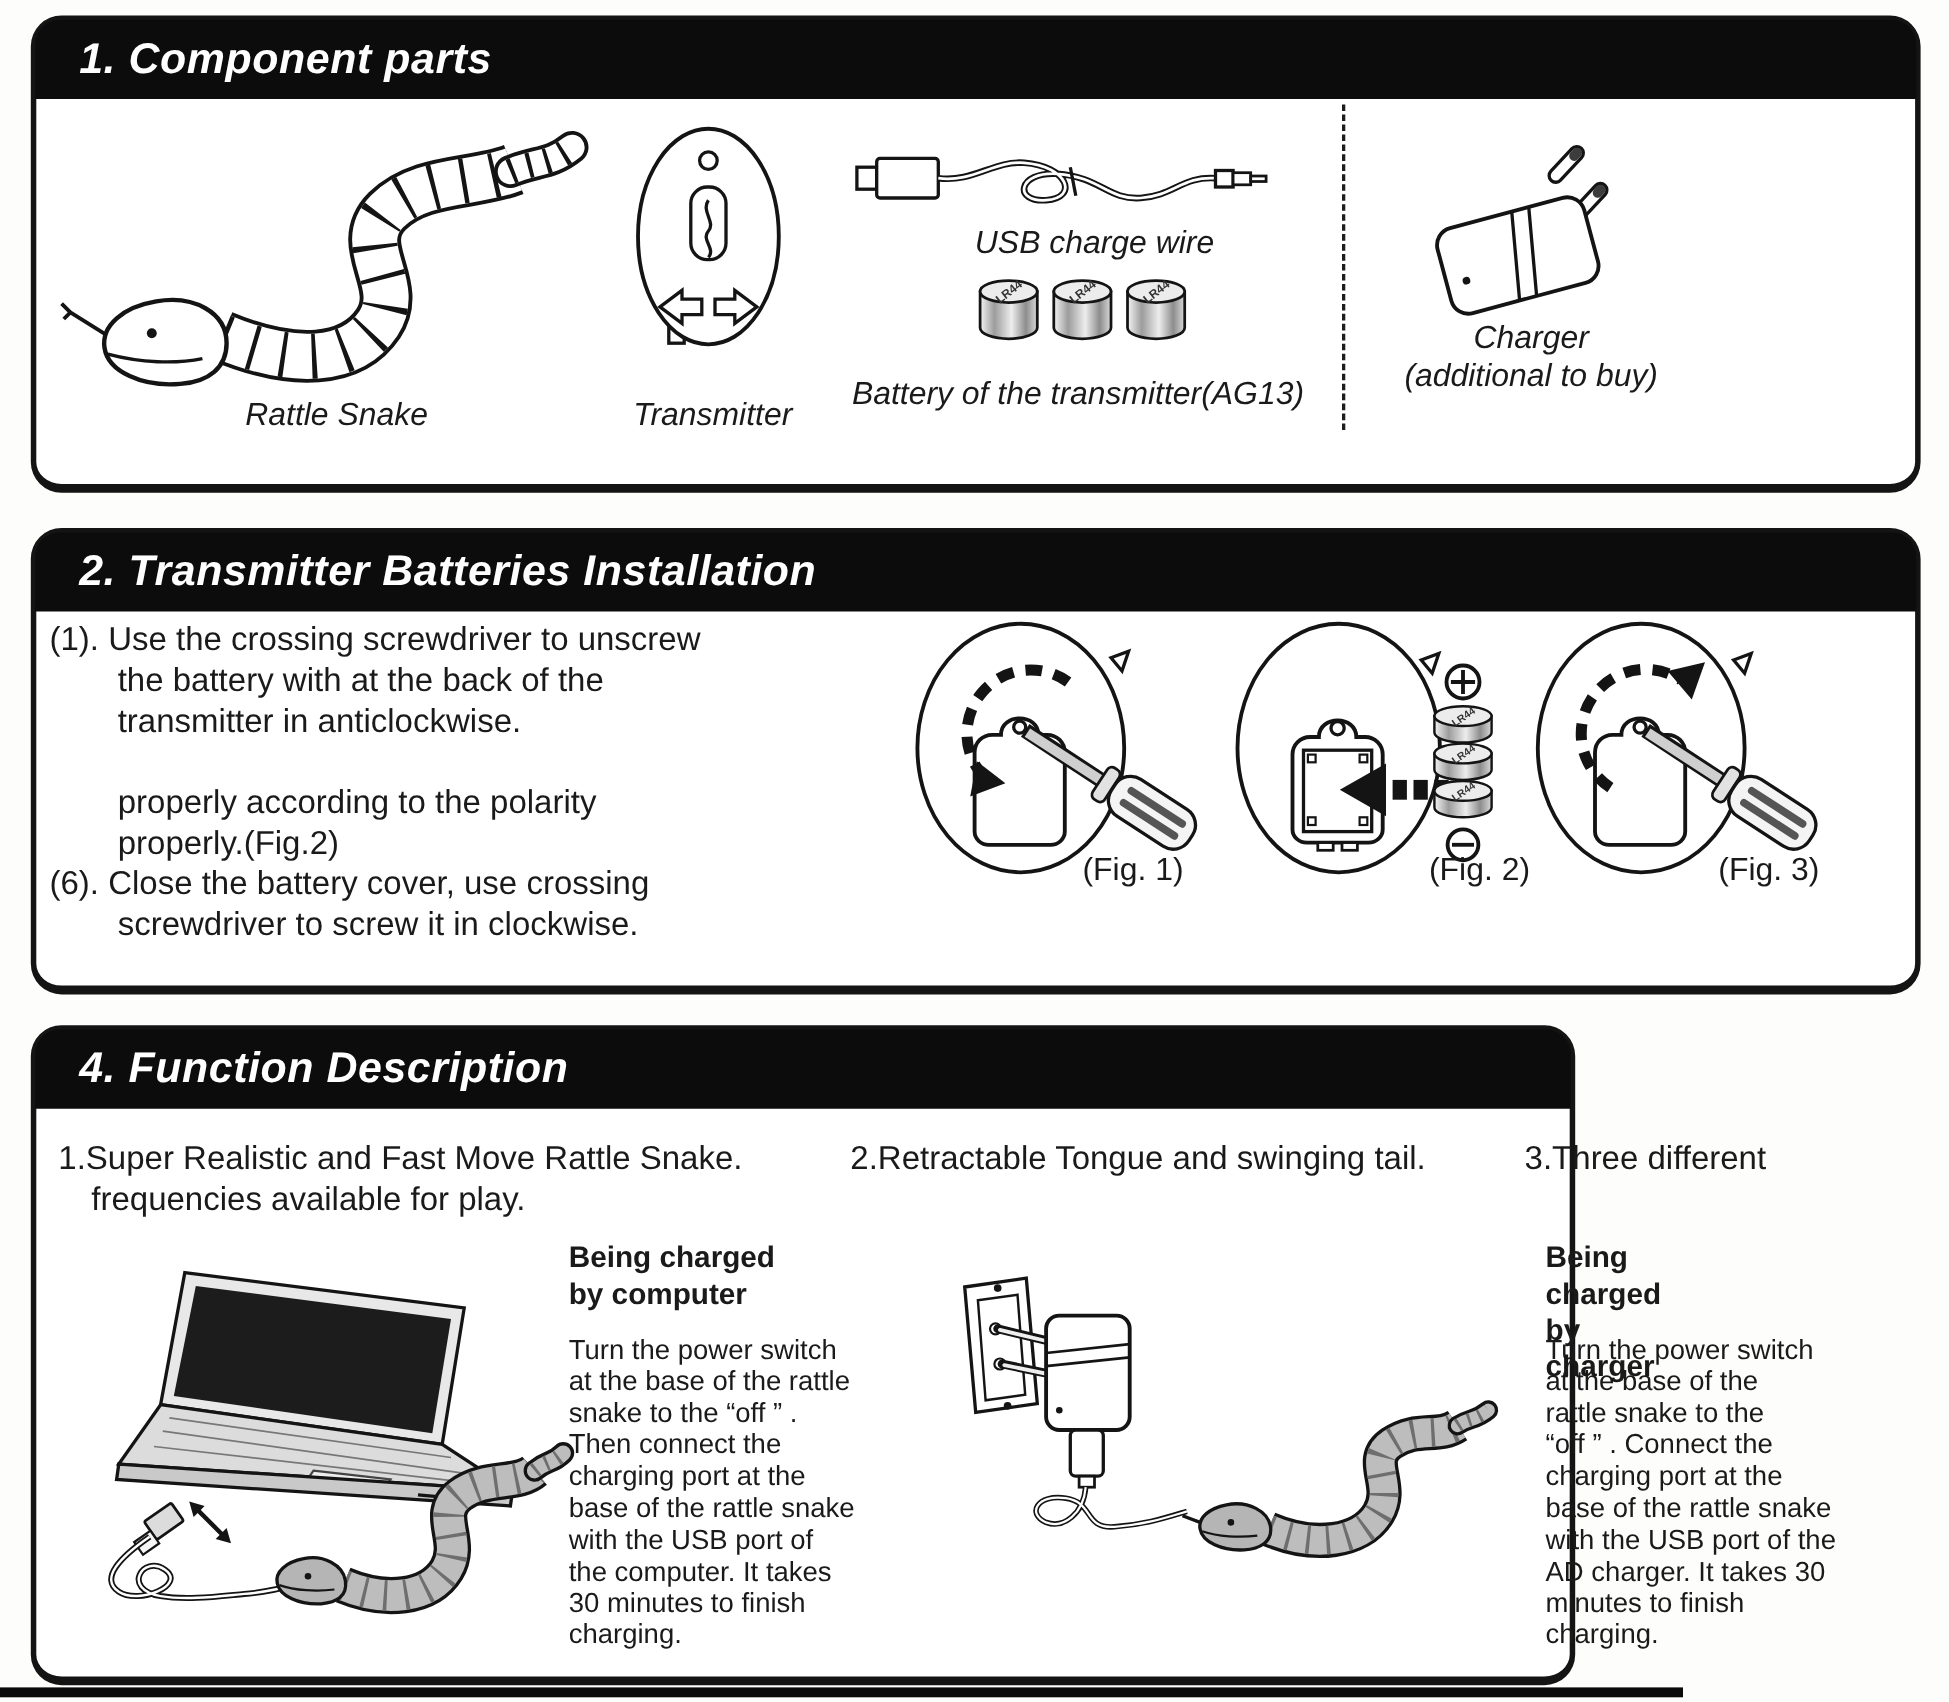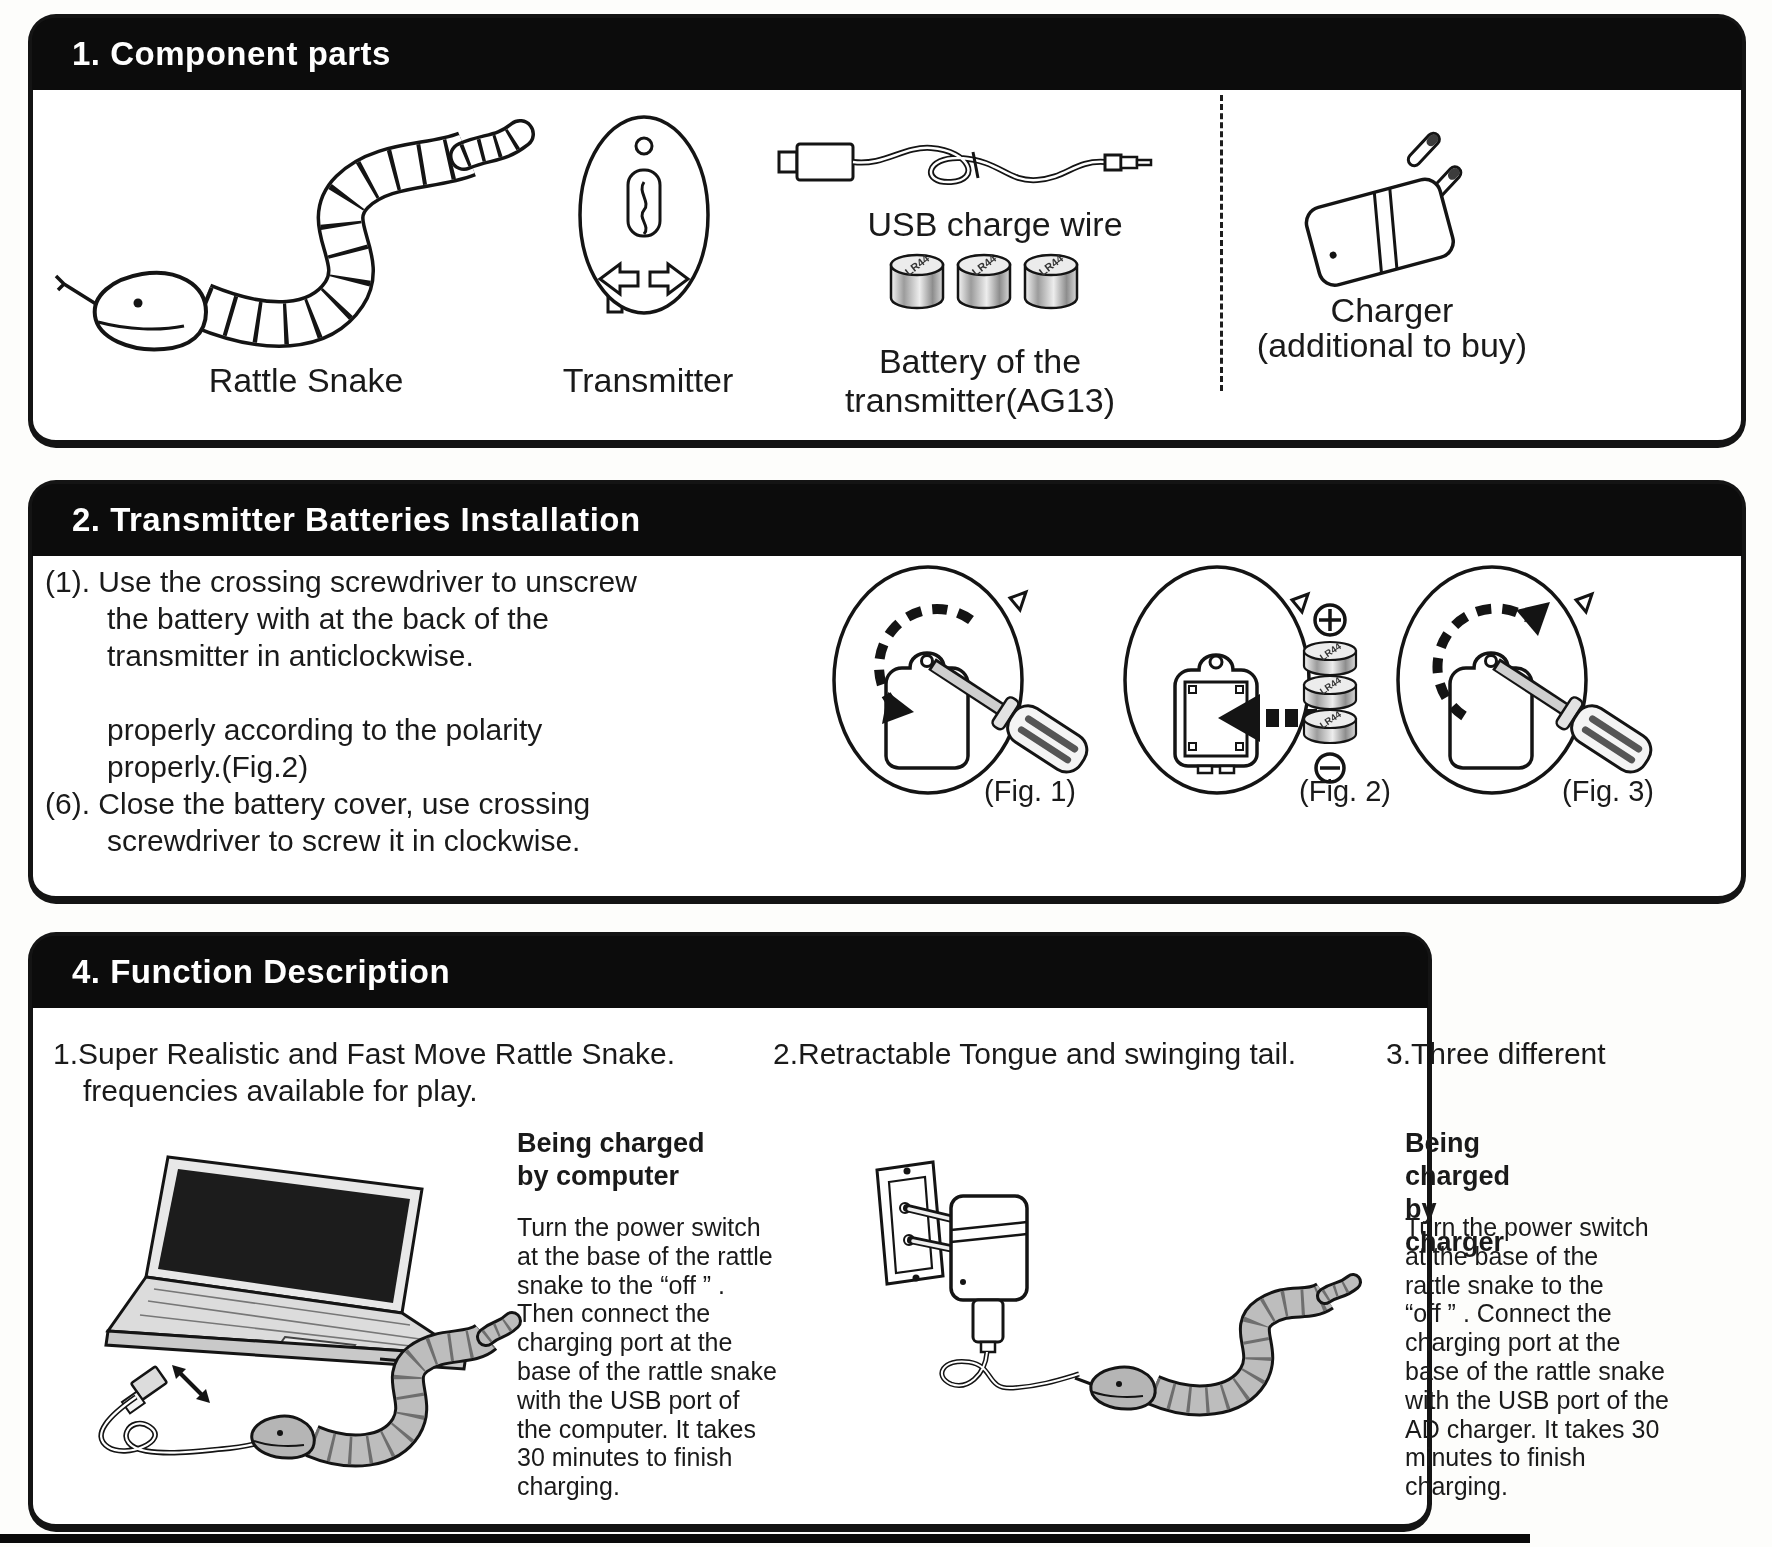--- a/index.html
+++ b/index.html
@@ -2,23 +2,23 @@
 <html><head>
 <meta charset="utf-8">
 <style>
   html,body{margin:0;padding:0;background:#fdfdfb;}
   .page{position:relative;width:1772px;height:1547px;background:#fdfdfb;overflow:hidden;
         font-family:"Liberation Sans","DejaVu Sans",sans-serif;color:#1a1a1a;}
   .panel{position:absolute;background:#fff;border:5px solid #141414;border-bottom-width:8px;
          border-radius:28px;box-sizing:border-box;}
   .hdr{position:absolute;left:-1px;top:-1px;right:-1px;height:72px;background:#0c0c0c;
        border-radius:22px 22px 0 0;}
-  .hdr span{display:block;padding-left:40px;line-height:72px;font-size:33px;font-weight:bold;
-       color:#fff;letter-spacing:0.5px;}
-  .lbl{position:absolute;font-size:34px;text-align:center;}
+  .hdr span{display:block;padding-left:40px;line-height:72px;font-size:39px;font-weight:bold;
+       color:#fff;letter-spacing:0.5px;font-style:italic;}
+  .lbl{position:absolute;font-size:29px;text-align:center;font-style:italic;}
   .step{position:absolute;font-size:30px;white-space:nowrap;}
   .figlbl{position:absolute;font-size:29px;text-align:center;width:200px;}
   .intro{position:absolute;font-size:30px;white-space:nowrap;}
   .col-h{position:absolute;font-size:27px;font-weight:bold;line-height:33px;white-space:pre-line;}
   .col-b{position:absolute;font-size:25px;line-height:28.8px;white-space:pre-line;}
   .divider{position:absolute;width:0;border-left:3px dashed #1d1d1d;}
   .botline{position:absolute;left:0;top:1534px;width:1530px;height:9px;background:#0a0a0a;}
   svg{position:absolute;overflow:visible;}
   svg text{font-family:"Liberation Sans","DejaVu Sans",sans-serif;font-weight:bold;}
 </style>

